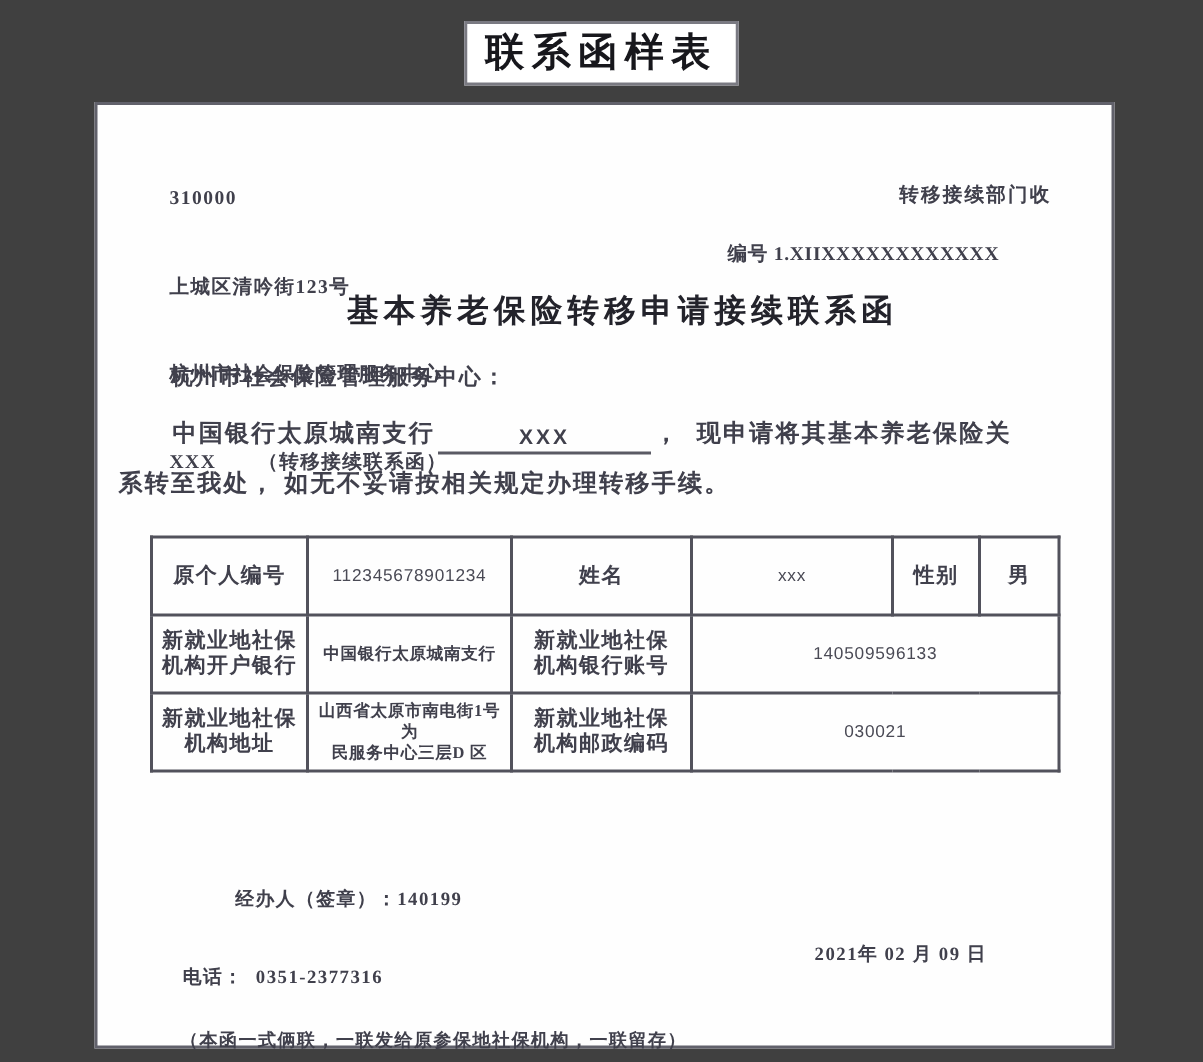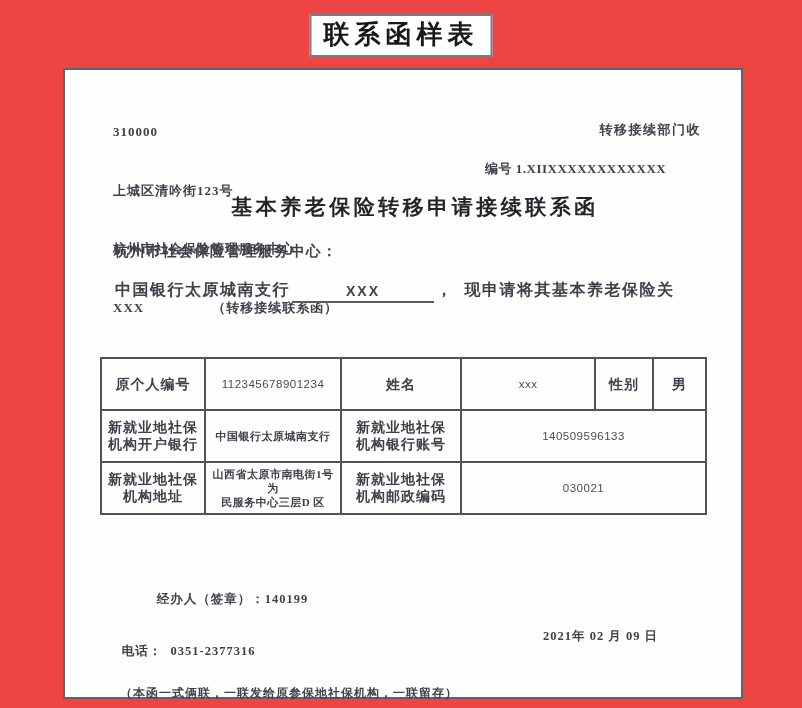--- a/index.html
+++ b/index.html
@@ -1,21 +1,21 @@
 <!DOCTYPE html>
 <html><head>
 <meta charset="utf-8">
 <title>联系函样表</title>
 <style>
   html, body { margin: 0; padding: 0; background: #ffffff; }
   .stage {
     position: relative;
     width: 802px;
     height: 708px;
-    background: #ef4444;
+    background: #404040;
     font-family: "Liberation Serif", "DejaVu Serif", serif;
     color: #40404c;
     overflow: hidden;
   }
 
   
   .sample-box {
     position: absolute;
     top: 14px;
     left: 50%;
@@ -47,21 +47,21 @@
     position: absolute;
     left: 48px;
     top: 13px;
     font-size: 13px;
     line-height: 19.5px;
     font-weight: 600;
     letter-spacing: 1px;
     white-space: pre-wrap;
   }
   .hdr .row { display: block; }
-  .hdr .kind { margin-left: 68px; }
+  .hdr .kind { margin-left: 28px; }
   .dept-receive {
     position: absolute;
     right: 40px;
     top: 51px;
     font-size: 13px;
     font-weight: 600;
     letter-spacing: 1.5px;
   }
   .serial {
     position: absolute;
@@ -189,20 +189,21 @@
     <div class="dept-receive">转移接续部门收</div>
 
     <div class="serial">编号 1.XIIXXXXXXXXXXXX</div>
 
     <div class="doc-title">基本养老保险转移申请接续联系函</div>
 
     <div class="salutation">杭州市社会保险管理服务中心：</div>
 
     <div class="body-para">
       <div class="line1"><span>中国银行太原城南支行</span><span class="u-name">XXX</span><span>，  现申请将其基本养老保险关</span></div>
+      <div class="line2">系转至我处， 如无不妥请按相关规定办理转移手续。</div>
     </div>
 
     <table class="grid">
       <colgroup>
         <col style="width:104px">
           <col style="width:136px">
           <col style="width:120px">
           <col style="width:134px">
           <col style="width:58px">
           <col style="width:53px">

